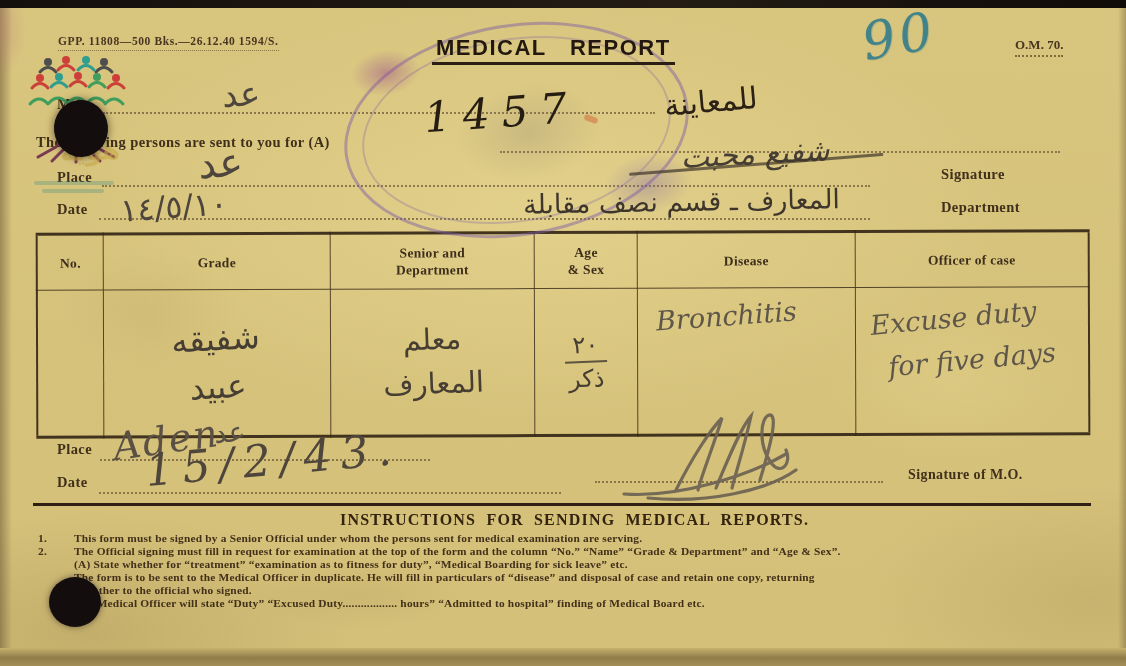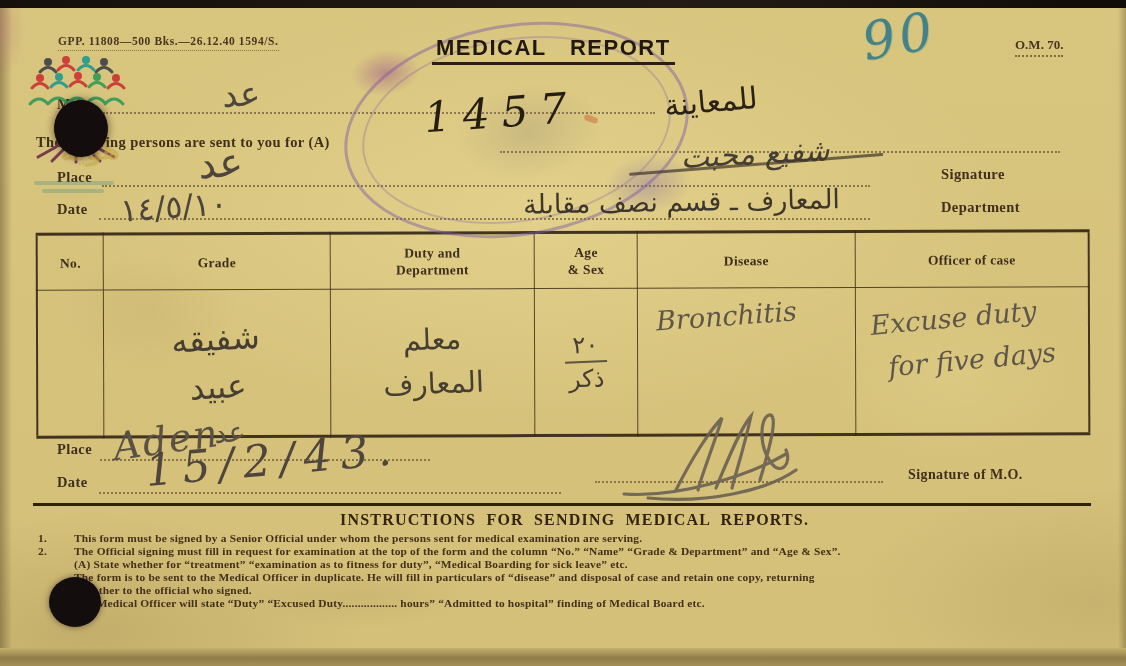--- a/index.html
+++ b/index.html
@@ -231,21 +231,21 @@
     </colgroup>
     <thead>
       <tr>
         <th>
             <span>No.</span>
           </th>
         <th>
             <span>Grade</span>
           </th>
         <th>
-            <span>Duty and</span>
+            <span>Senior and</span>
             <span>Department</span>
           </th>
         <th>
             <span>Age</span>
             <span>&amp; Sex</span>
           </th>
         <th>
             <span>Disease</span>
           </th>
         <th>

